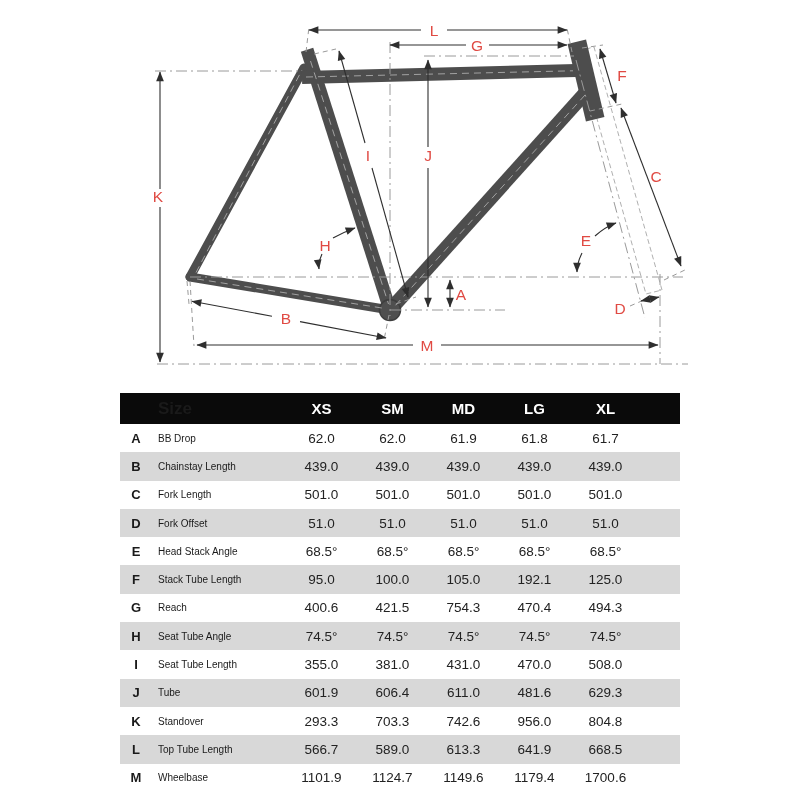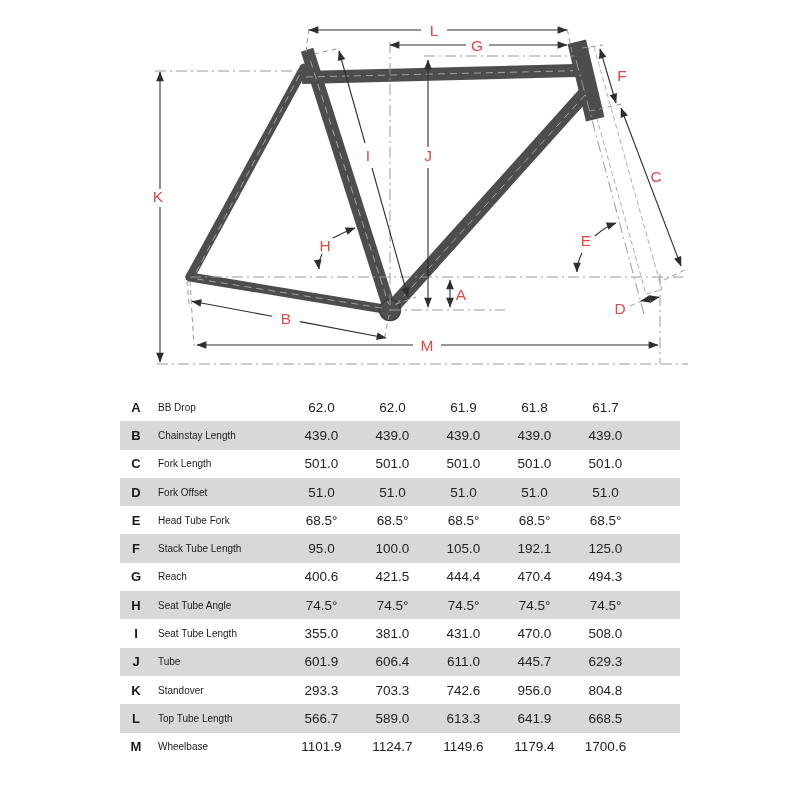--- a/index.html
+++ b/index.html
@@ -126,20 +126,29 @@
       <text class="dlabel" x="461" y="300">A</text>
       <text class="dlabel" x="622" y="81">F</text>
       <text class="dlabel" x="656" y="182">C</text>
       <text class="dlabel" x="620" y="314">D</text>
       <text class="dlabel" x="325" y="251">H</text>
       <text class="dlabel" x="586" y="246">E</text>
     </g>
   </svg>
 
   <div class="geo-table">
+    <div class="t-header">
+      <div class="t-letter"></div>
+      <div class="t-name">Size</div>
+      <div class="t-col">XS</div>
+      <div class="t-col">SM</div>
+      <div class="t-col">MD</div>
+      <div class="t-col">LG</div>
+      <div class="t-col">XL</div>
+    </div>
     <div>
         <div class="t-row white">
           <div class="t-letter">A</div>
           <div class="t-name">BB Drop</div>
           <div class="t-val">62.0</div>
           <div class="t-val">62.0</div>
           <div class="t-val">61.9</div>
           <div class="t-val">61.8</div>
           <div class="t-val">61.7</div>
         </div>
@@ -165,42 +174,42 @@
           <div class="t-letter">D</div>
           <div class="t-name">Fork Offset</div>
           <div class="t-val">51.0</div>
           <div class="t-val">51.0</div>
           <div class="t-val">51.0</div>
           <div class="t-val">51.0</div>
           <div class="t-val">51.0</div>
         </div>
         <div class="t-row white">
           <div class="t-letter">E</div>
-          <div class="t-name">Head Tube Fork</div>
+          <div class="t-name">Head Stack Angle</div>
           <div class="t-val">68.5°</div>
           <div class="t-val">68.5°</div>
           <div class="t-val">68.5°</div>
           <div class="t-val">68.5°</div>
           <div class="t-val">68.5°</div>
         </div>
         <div class="t-row gray">
           <div class="t-letter">F</div>
           <div class="t-name">Stack Tube Length</div>
           <div class="t-val">95.0</div>
           <div class="t-val">100.0</div>
           <div class="t-val">105.0</div>
           <div class="t-val">192.1</div>
           <div class="t-val">125.0</div>
         </div>
         <div class="t-row white">
           <div class="t-letter">G</div>
           <div class="t-name">Reach</div>
           <div class="t-val">400.6</div>
           <div class="t-val">421.5</div>
-          <div class="t-val">444.4</div>
+          <div class="t-val">754.3</div>
           <div class="t-val">470.4</div>
           <div class="t-val">494.3</div>
         </div>
         <div class="t-row gray">
           <div class="t-letter">H</div>
           <div class="t-name">Seat Tube Angle</div>
           <div class="t-val">74.5°</div>
           <div class="t-val">74.5°</div>
           <div class="t-val">74.5°</div>
           <div class="t-val">74.5°</div>
@@ -214,21 +223,21 @@
           <div class="t-val">431.0</div>
           <div class="t-val">470.0</div>
           <div class="t-val">508.0</div>
         </div>
         <div class="t-row gray">
           <div class="t-letter">J</div>
           <div class="t-name">Tube</div>
           <div class="t-val">601.9</div>
           <div class="t-val">606.4</div>
           <div class="t-val">611.0</div>
-          <div class="t-val">445.7</div>
+          <div class="t-val">481.6</div>
           <div class="t-val">629.3</div>
         </div>
         <div class="t-row white">
           <div class="t-letter">K</div>
           <div class="t-name">Standover</div>
           <div class="t-val">293.3</div>
           <div class="t-val">703.3</div>
           <div class="t-val">742.6</div>
           <div class="t-val">956.0</div>
           <div class="t-val">804.8</div>

